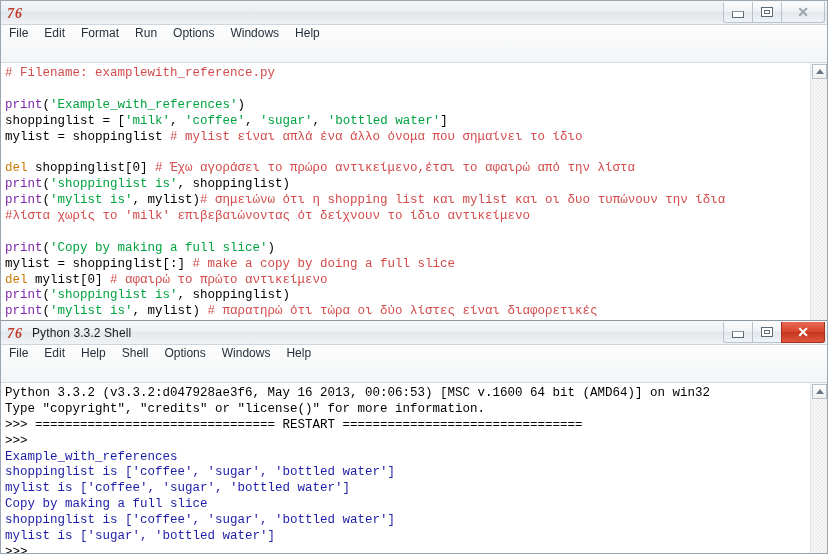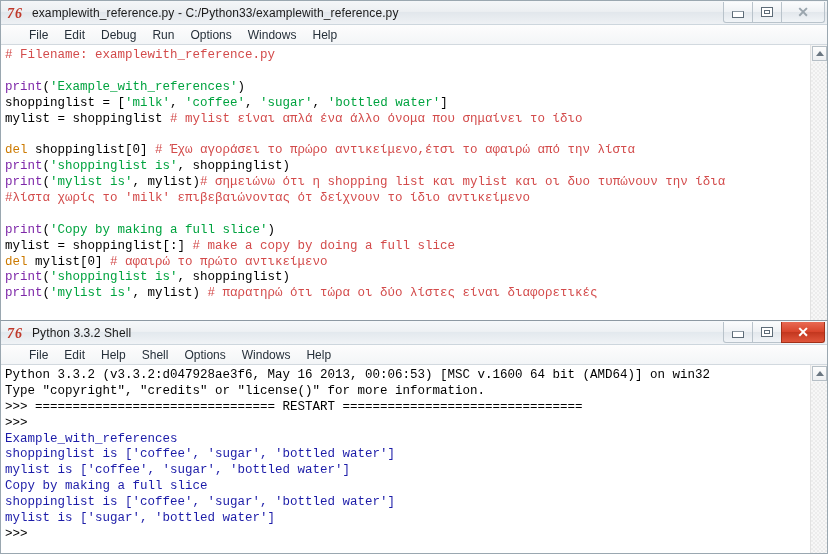--- a/index.html
+++ b/index.html
@@ -96,26 +96,26 @@
     font-size: 14px;
     line-height: 1;
     font-weight: bold;
     color: #fff;
     font-family: "Liberation Sans", sans-serif;
   }
   .glyph-close.dim { color: #9aa5ad; }
 
   
   .menubar {
-    height: 20px;
+    height: 38px;
     background: linear-gradient(to bottom, #fdfdfd 0%, #f3f5f7 100%);
     border-bottom: 1px solid #d2d9df;
     display: flex;
-    align-items: center;
-    padding-left: 20px;
+    align-items: flex-start;
+    padding-left: 0;
   }
   .menu-item {
     font-size: 12px;
     color: #26303a;
     padding: 1px 8px;
     white-space: nowrap;
     cursor: default;
   }
 
   
@@ -189,39 +189,38 @@
 
 <div class="window" id="editor-window">
 
   <div class="titlebar">
     <span class="py-logo">
       <svg width="20" height="16" viewBox="0 0 20 16">
         <text x="0" y="13" font-family="Liberation Serif, serif" font-size="14" font-weight="bold" font-style="italic" fill="#c0392b">7</text>
         <text x="8" y="13" font-family="Liberation Serif, serif" font-size="14" font-weight="bold" font-style="italic" fill="#c0392b">6</text>
       </svg>
     </span>
-    <span class="title-text">examplewith_reference.py - C:/Python33/examplewith_reference.py</span>
 
     <span class="win-buttons">
       <span class="win-btn">
         <span class="glyph-min"></span>
       </span>
       <span class="win-btn">
         <span class="glyph-max"></span>
       </span>
       <span class="win-btn close inactive">
         <span class="glyph-close dim">✕</span>
       </span>
     </span>
   </div>
 
   <div class="menubar" id="editor-menu">
       <span class="menu-item">File</span>
       <span class="menu-item">Edit</span>
-      <span class="menu-item">Debug</span>
+      <span class="menu-item">Format</span>
       <span class="menu-item">Run</span>
       <span class="menu-item">Options</span>
       <span class="menu-item">Windows</span>
       <span class="menu-item">Help</span>
     </div>
 
   <div class="textarea-wrap" style="height:279px;">
     <div class="code" id="editor-code"><div class="ln"><span class="cmt"># Filename: examplewith_reference.py</span></div><div class="ln">&nbsp;</div><div class="ln"><span class="bi">print</span><span>(</span><span class="str">'Example_with_references'</span><span>)</span></div><div class="ln"><span>shoppinglist = [</span><span class="str">'milk'</span><span>, </span><span class="str">'coffee'</span><span>, </span><span class="str">'sugar'</span><span>, </span><span class="str">'bottled water'</span><span>]</span></div><div class="ln"><span>mylist = shoppinglist </span><span class="cmt"># mylist είναι απλά ένα άλλο όνομα που σημαίνει το ίδιο</span></div><div class="ln">&nbsp;</div><div class="ln"><span class="kw">del</span><span> shoppinglist[0] </span><span class="cmt"># Έχω αγοράσει το πρώρο αντικείμενο,έτσι το αφαιρώ από την λίστα</span></div><div class="ln"><span class="bi">print</span><span>(</span><span class="str">'shoppinglist is'</span><span>, shoppinglist)</span></div><div class="ln"><span class="bi">print</span><span>(</span><span class="str">'mylist is'</span><span>, mylist)</span><span class="cmt"># σημειώνω ότι η shopping list και mylist και οι δυο τυπώνουν την ίδια</span></div><div class="ln"><span class="cmt">#λίστα χωρίς το 'milk' επιβεβαιώνοντας ότ δείχνουν το ίδιο αντικείμενο</span></div><div class="ln">&nbsp;</div><div class="ln"><span class="bi">print</span><span>(</span><span class="str">'Copy by making a full slice'</span><span>)</span></div><div class="ln"><span>mylist = shoppinglist[:] </span><span class="cmt"># make a copy by doing a full slice</span></div><div class="ln"><span class="kw">del</span><span> mylist[0] </span><span class="cmt"># αφαιρώ το πρώτο αντικείμενο</span></div><div class="ln"><span class="bi">print</span><span>(</span><span class="str">'shoppinglist is'</span><span>, shoppinglist)</span></div><div class="ln"><span class="bi">print</span><span>(</span><span class="str">'mylist is'</span><span>, mylist) </span><span class="cmt"># παρατηρώ ότι τώρα οι δύο λίστες είναι διαφορετικές</span></div></div>
     <div class="vscroll">
       <div class="track"></div>

